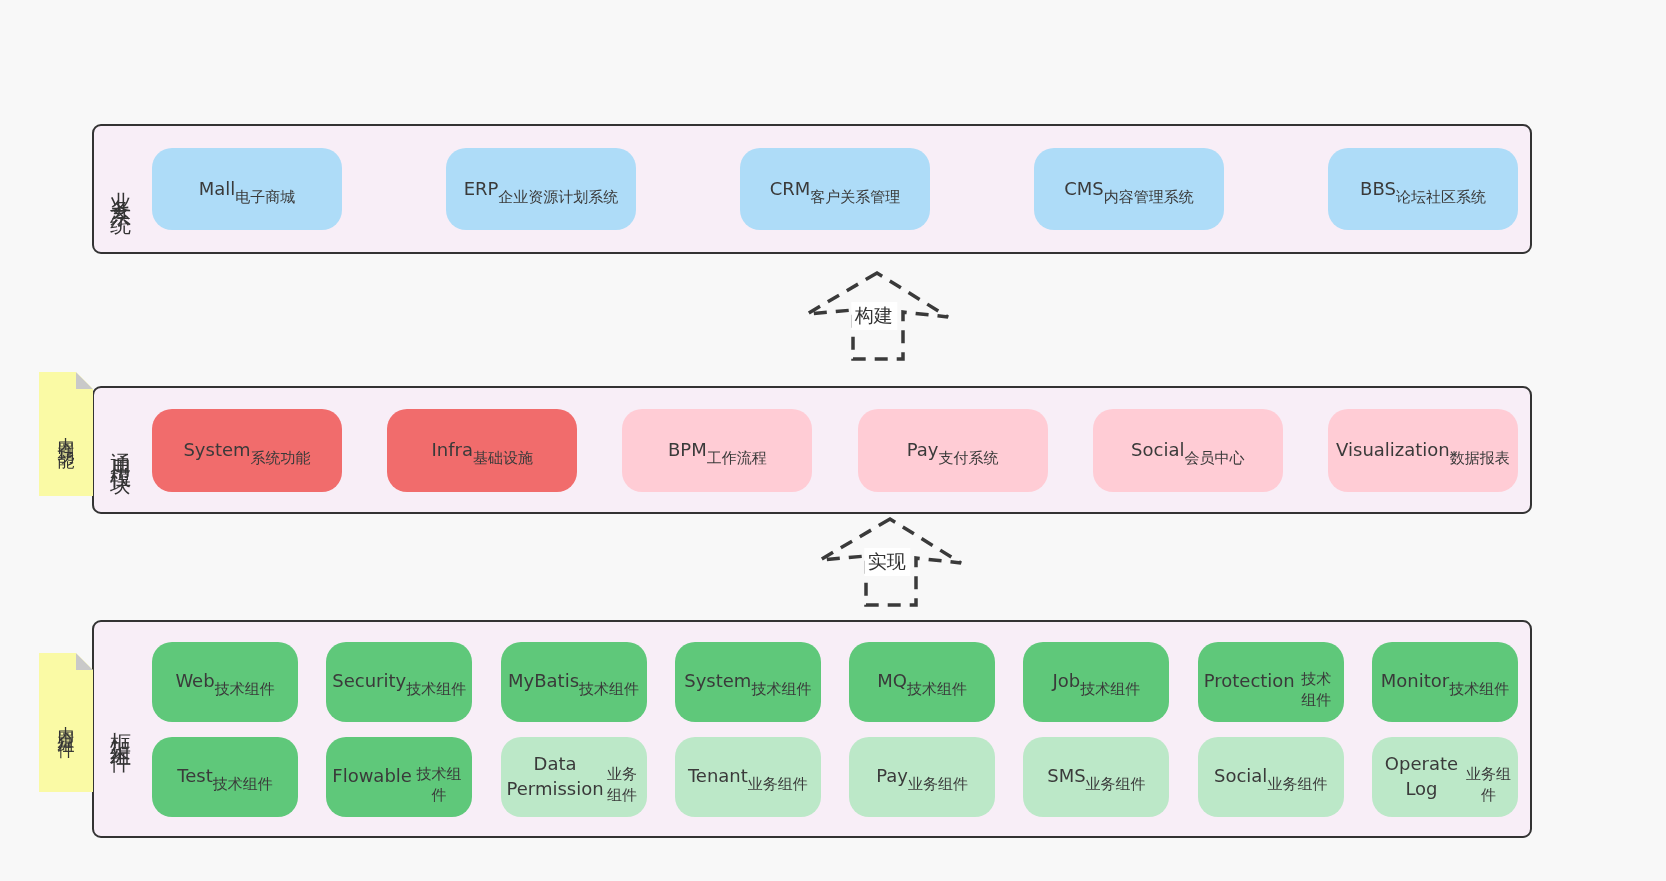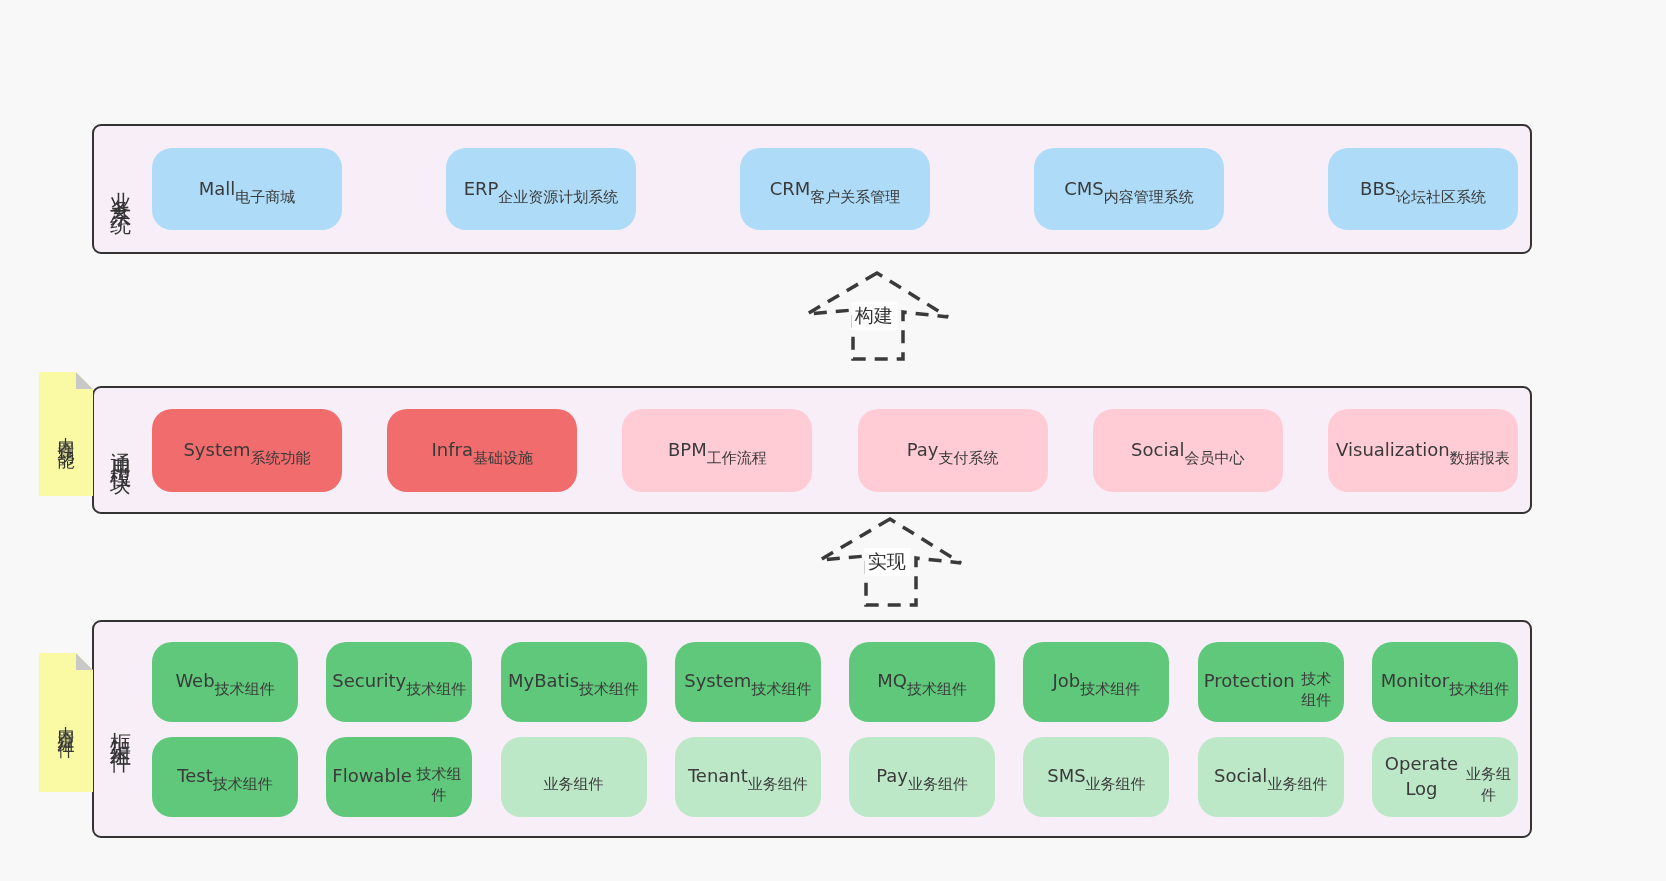--- a/index.html
+++ b/index.html
@@ -187,20 +187,21 @@
     <div class="row">
       <div class="box box-s green-dark">
         <div class="name">Test</div>
         <div class="desc">技术组件</div>
       </div>
       <div class="box box-s green-dark">
         <div class="name">Flowable</div>
         <div class="desc">技术组件</div>
       </div>
       <div class="box box-s green-light">
+        <div class="name">Data Permission</div>
         <div class="desc">业务组件</div>
       </div>
       <div class="box box-s green-light">
         <div class="name">Tenant</div>
         <div class="desc">业务组件</div>
       </div>
       <div class="box box-s green-light">
         <div class="name">Pay</div>
         <div class="desc">业务组件</div>
       </div>

